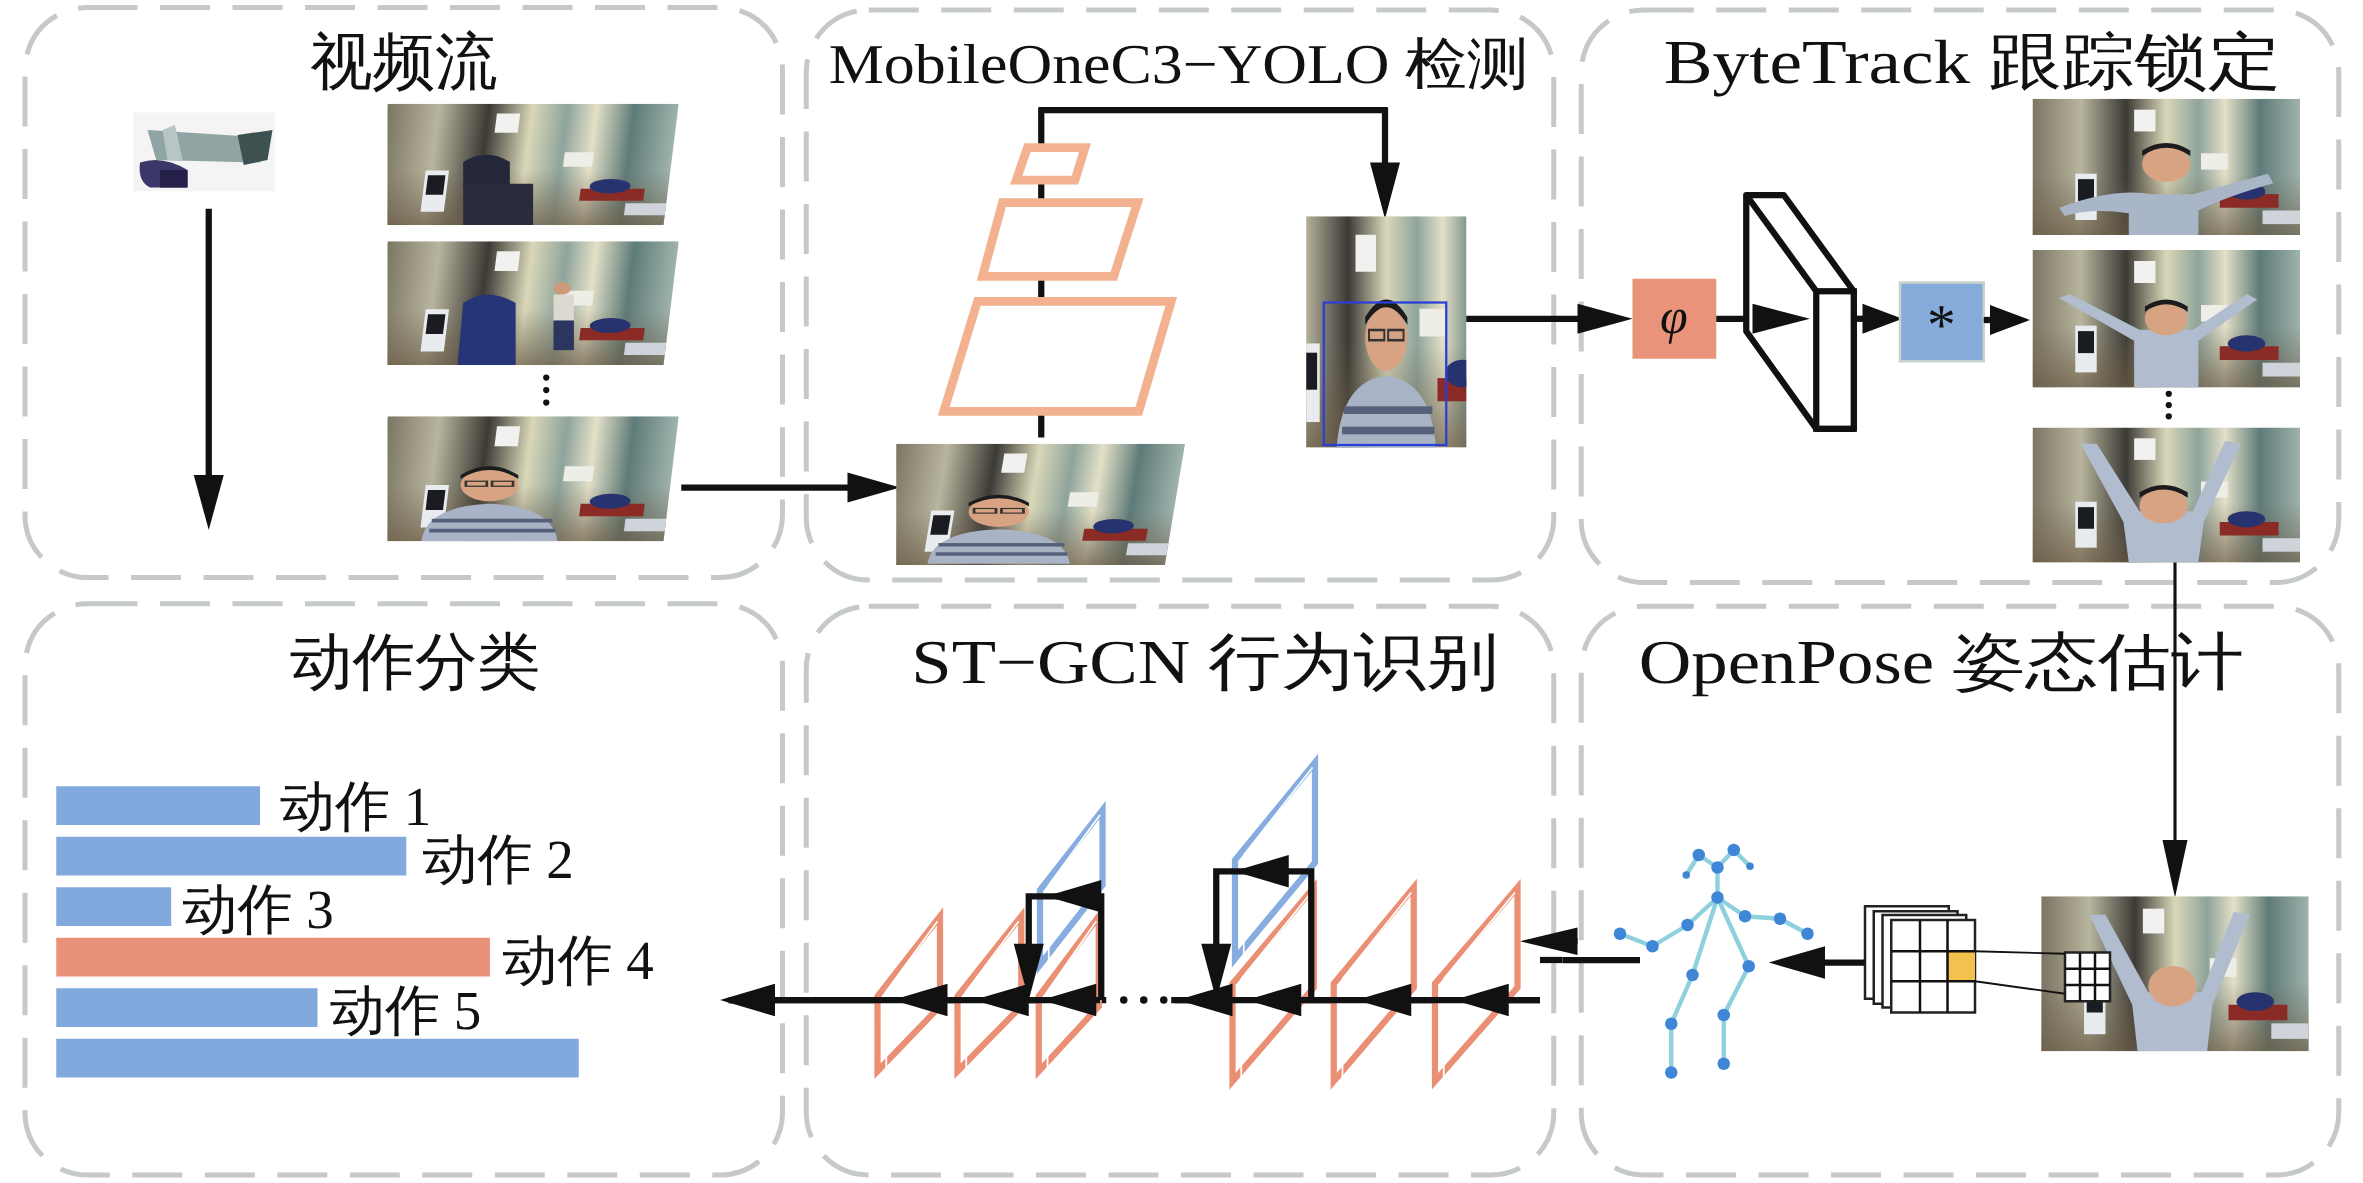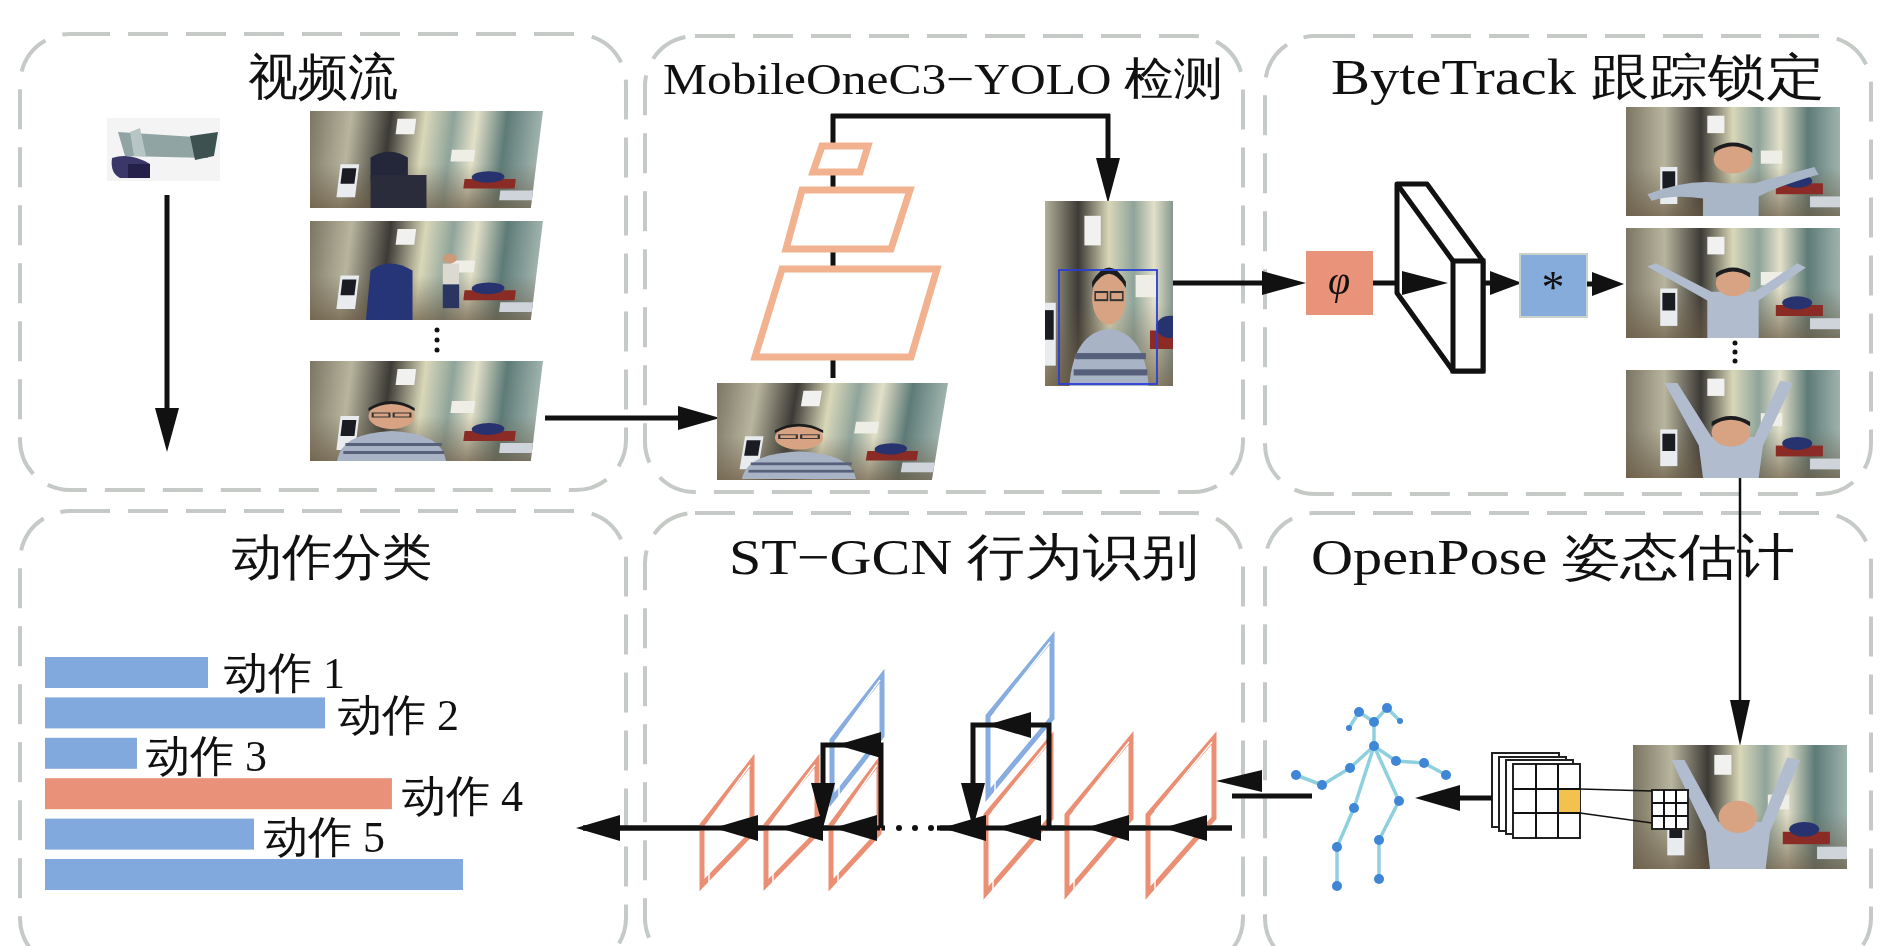--- a/index.html
+++ b/index.html
@@ -1,17 +1,17 @@
 <!DOCTYPE html>
 <html><head>
 <meta charset="utf-8">
 <style>
   html, body { margin: 0; padding: 0; background: #ffffff; }
   body { width: 1890px; height: 946px; overflow: hidden; }
-  #stage { position: relative; width: 1890px; height: 746px; margin-top: 28px; }
+  #stage { position: relative; width: 1890px; height: 746px; }
   svg { position: absolute; left: 0; top: 0; }
   .panel { fill: none; stroke: #c5cac6; stroke-width: 4; stroke-dasharray: 40 18; }
   .title { font-family: "Liberation Serif", "DejaVu Serif", serif; fill: #111; }
   .t-big { font-size: 50px; }
   .t-mid { font-size: 45px; }
   .lbl { font-family: "Liberation Serif", "DejaVu Serif", serif; font-size: 44px; fill: #111; }
   .wire { stroke: #111; stroke-width: 5; fill: none; }
   .thin { stroke: #111; stroke-width: 2; fill: none; }
   .head { fill: #111; }
   .para-o { fill: none; stroke: #f2b28f; stroke-width: 7; }

